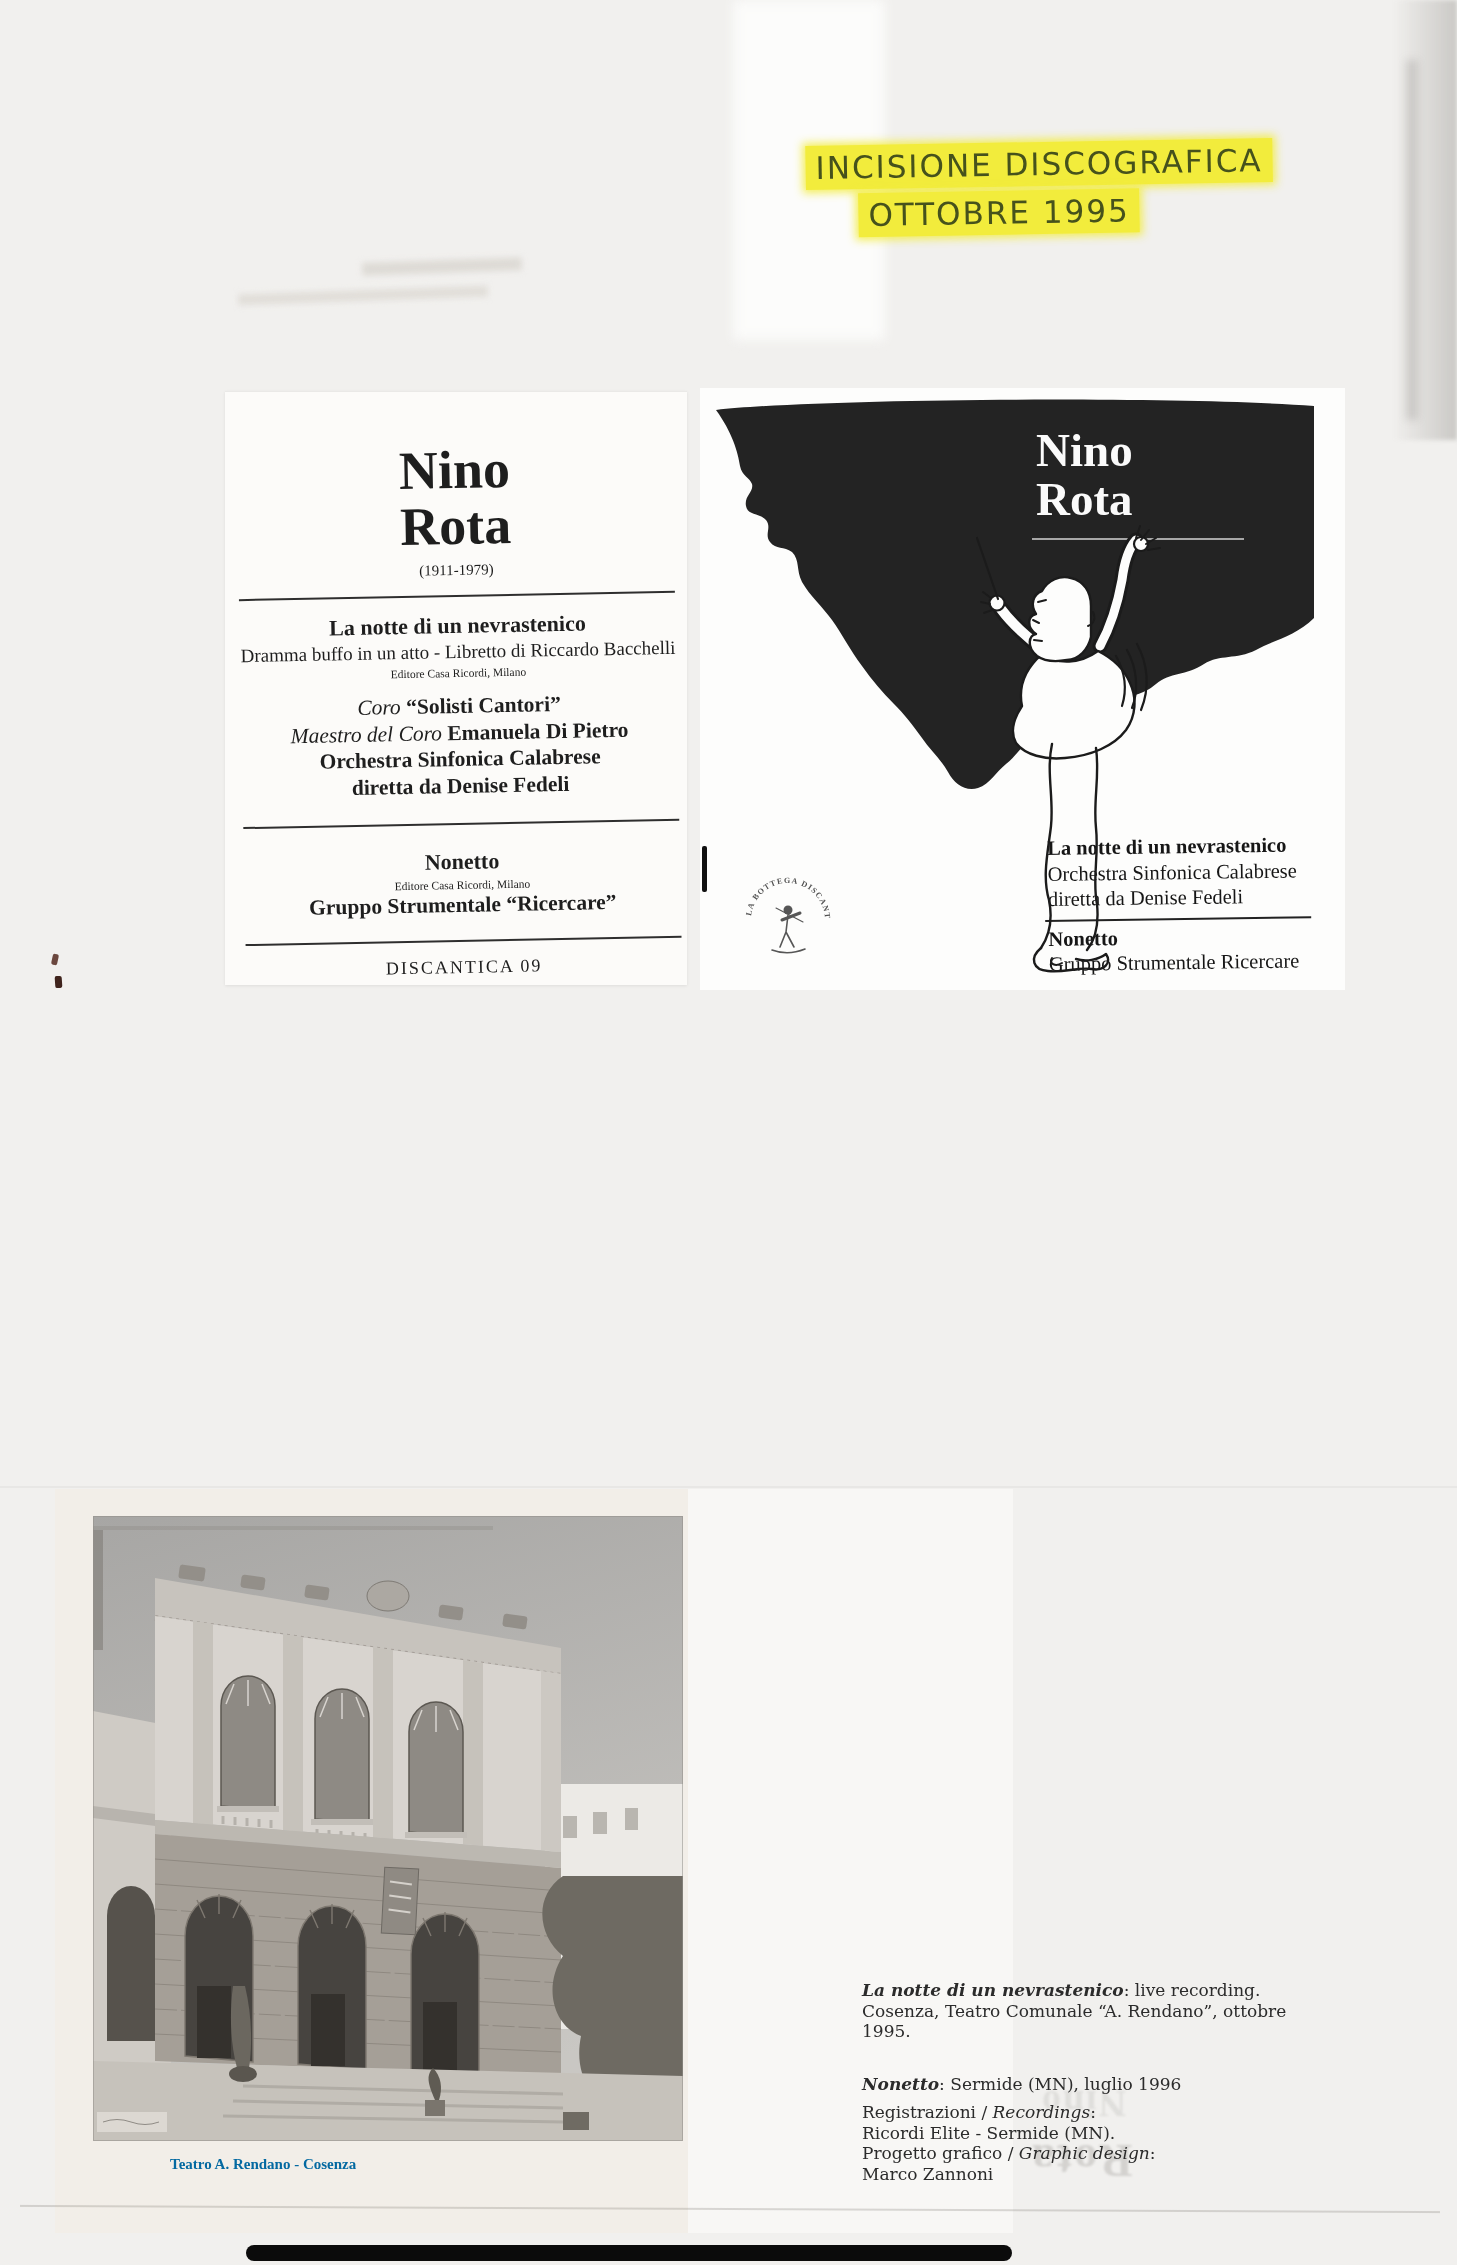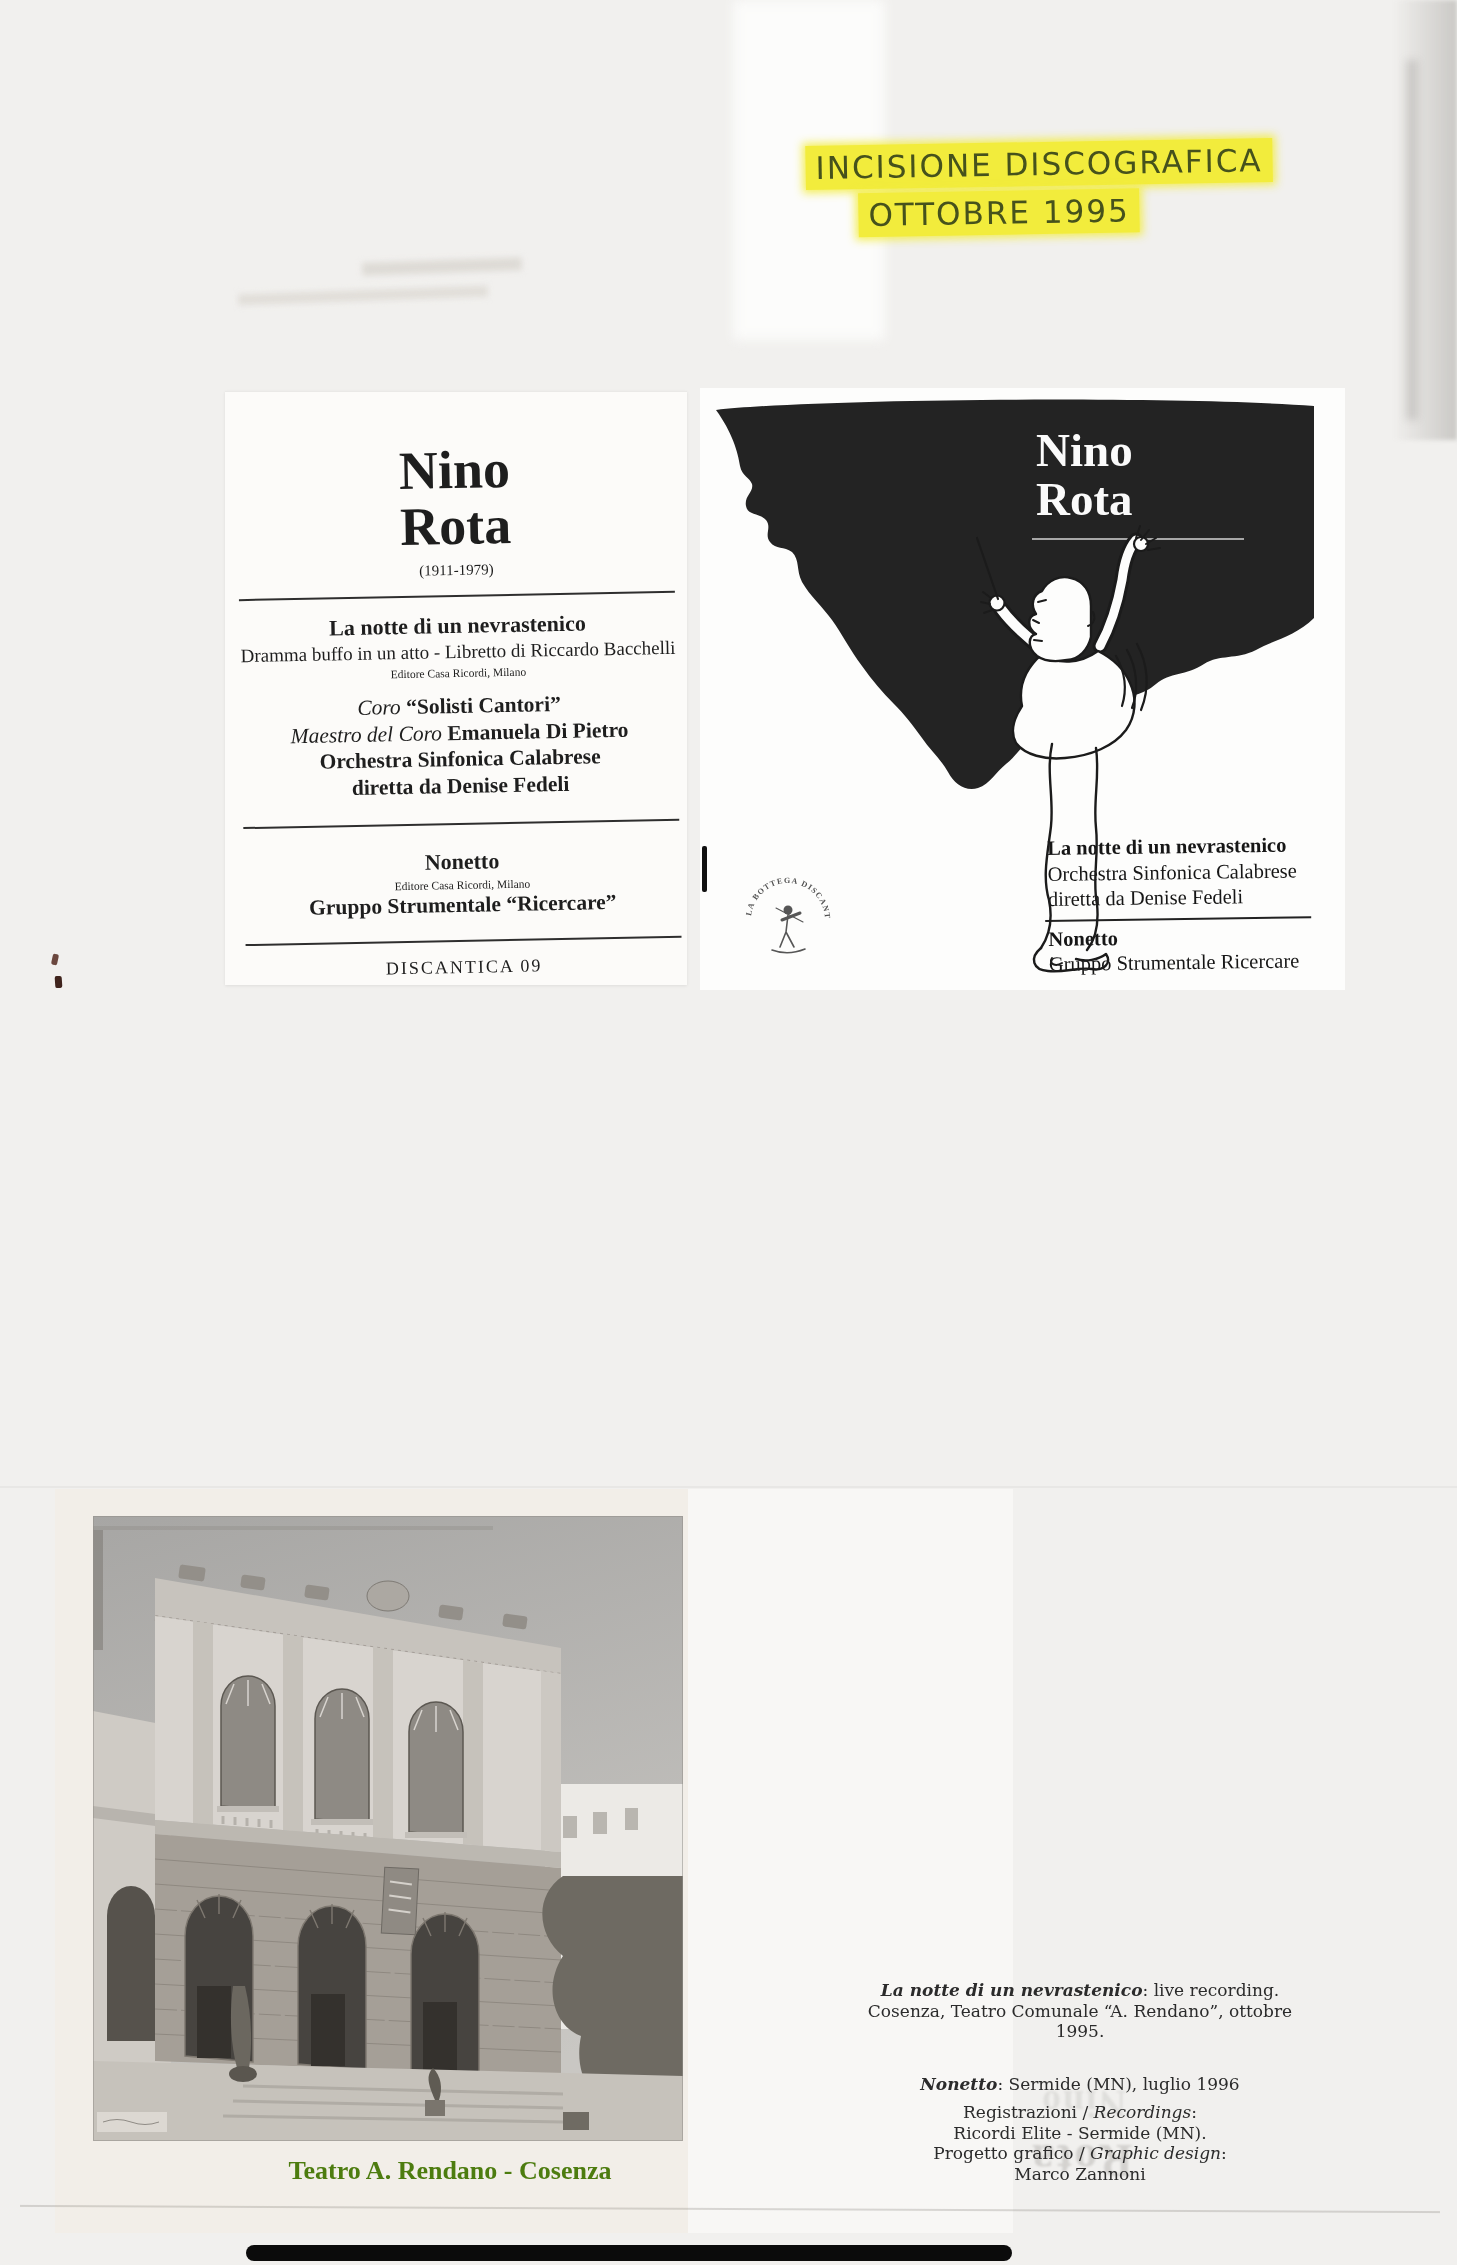--- a/index.html
+++ b/index.html
@@ -55,23 +55,23 @@
   .front-underline{position:absolute;left:332px;top:150px;width:212px;height:2px;background:rgba(255,255,255,.6);z-index:2;}
   .front-credits{position:absolute;left:348px;top:446px;width:282px;z-index:2;
     font-size:20.5px;line-height:25.5px;color:#161616;transform:rotate(-0.8deg);}
   .fc-rule{border:0;border-top:2px solid #222;width:266px;margin:7px 0 5px -3px;}
   .spine-dash{position:absolute;left:2px;top:458px;width:5px;height:46px;background:#111;border-radius:2px;z-index:4;}
   .logo-svg{position:absolute;left:42px;top:482px;z-index:2;}
   .figure-layer{z-index:3;pointer-events:none;}
   .blob-layer{z-index:1;}
   
   .photo-wrap{left:93px;top:1516px;width:590px;height:625px;}
-  .caption{left:170px;top:2156px;width:560px;text-align:center;font-size:26px;font-weight:bold;color:#4d7c0f;}
-  
-  .credits{left:862px;top:1980px;width:436px;text-align:center;
+  .caption{left:170px;top:2156px;width:560px;text-align:left;font-size:15px;font-weight:bold;color:#0369a1;}
+  
+  .credits{left:862px;top:1980px;width:436px;
     font-family:"DejaVu Serif",serif;font-size:17px;line-height:20.5px;color:#2b2b2b;}
   .credits .bi{font-weight:bold;font-style:italic;}
   .mt14{margin-top:32px;} .mt10{margin-top:8px;} .mt8{margin-top:0;}
   .ghost{position:absolute;font-weight:bold;font-family:"Liberation Serif",serif;
     transform:rotate(180deg);filter:blur(1px);letter-spacing:2px;}
   .ghost1{left:1040px;top:2082px;font-size:38px;color:rgba(110,105,98,.13);}
   .ghost2{left:1030px;top:2134px;font-size:46px;color:rgba(110,105,98,.22);}
 </style>
 </head>
 <body>

